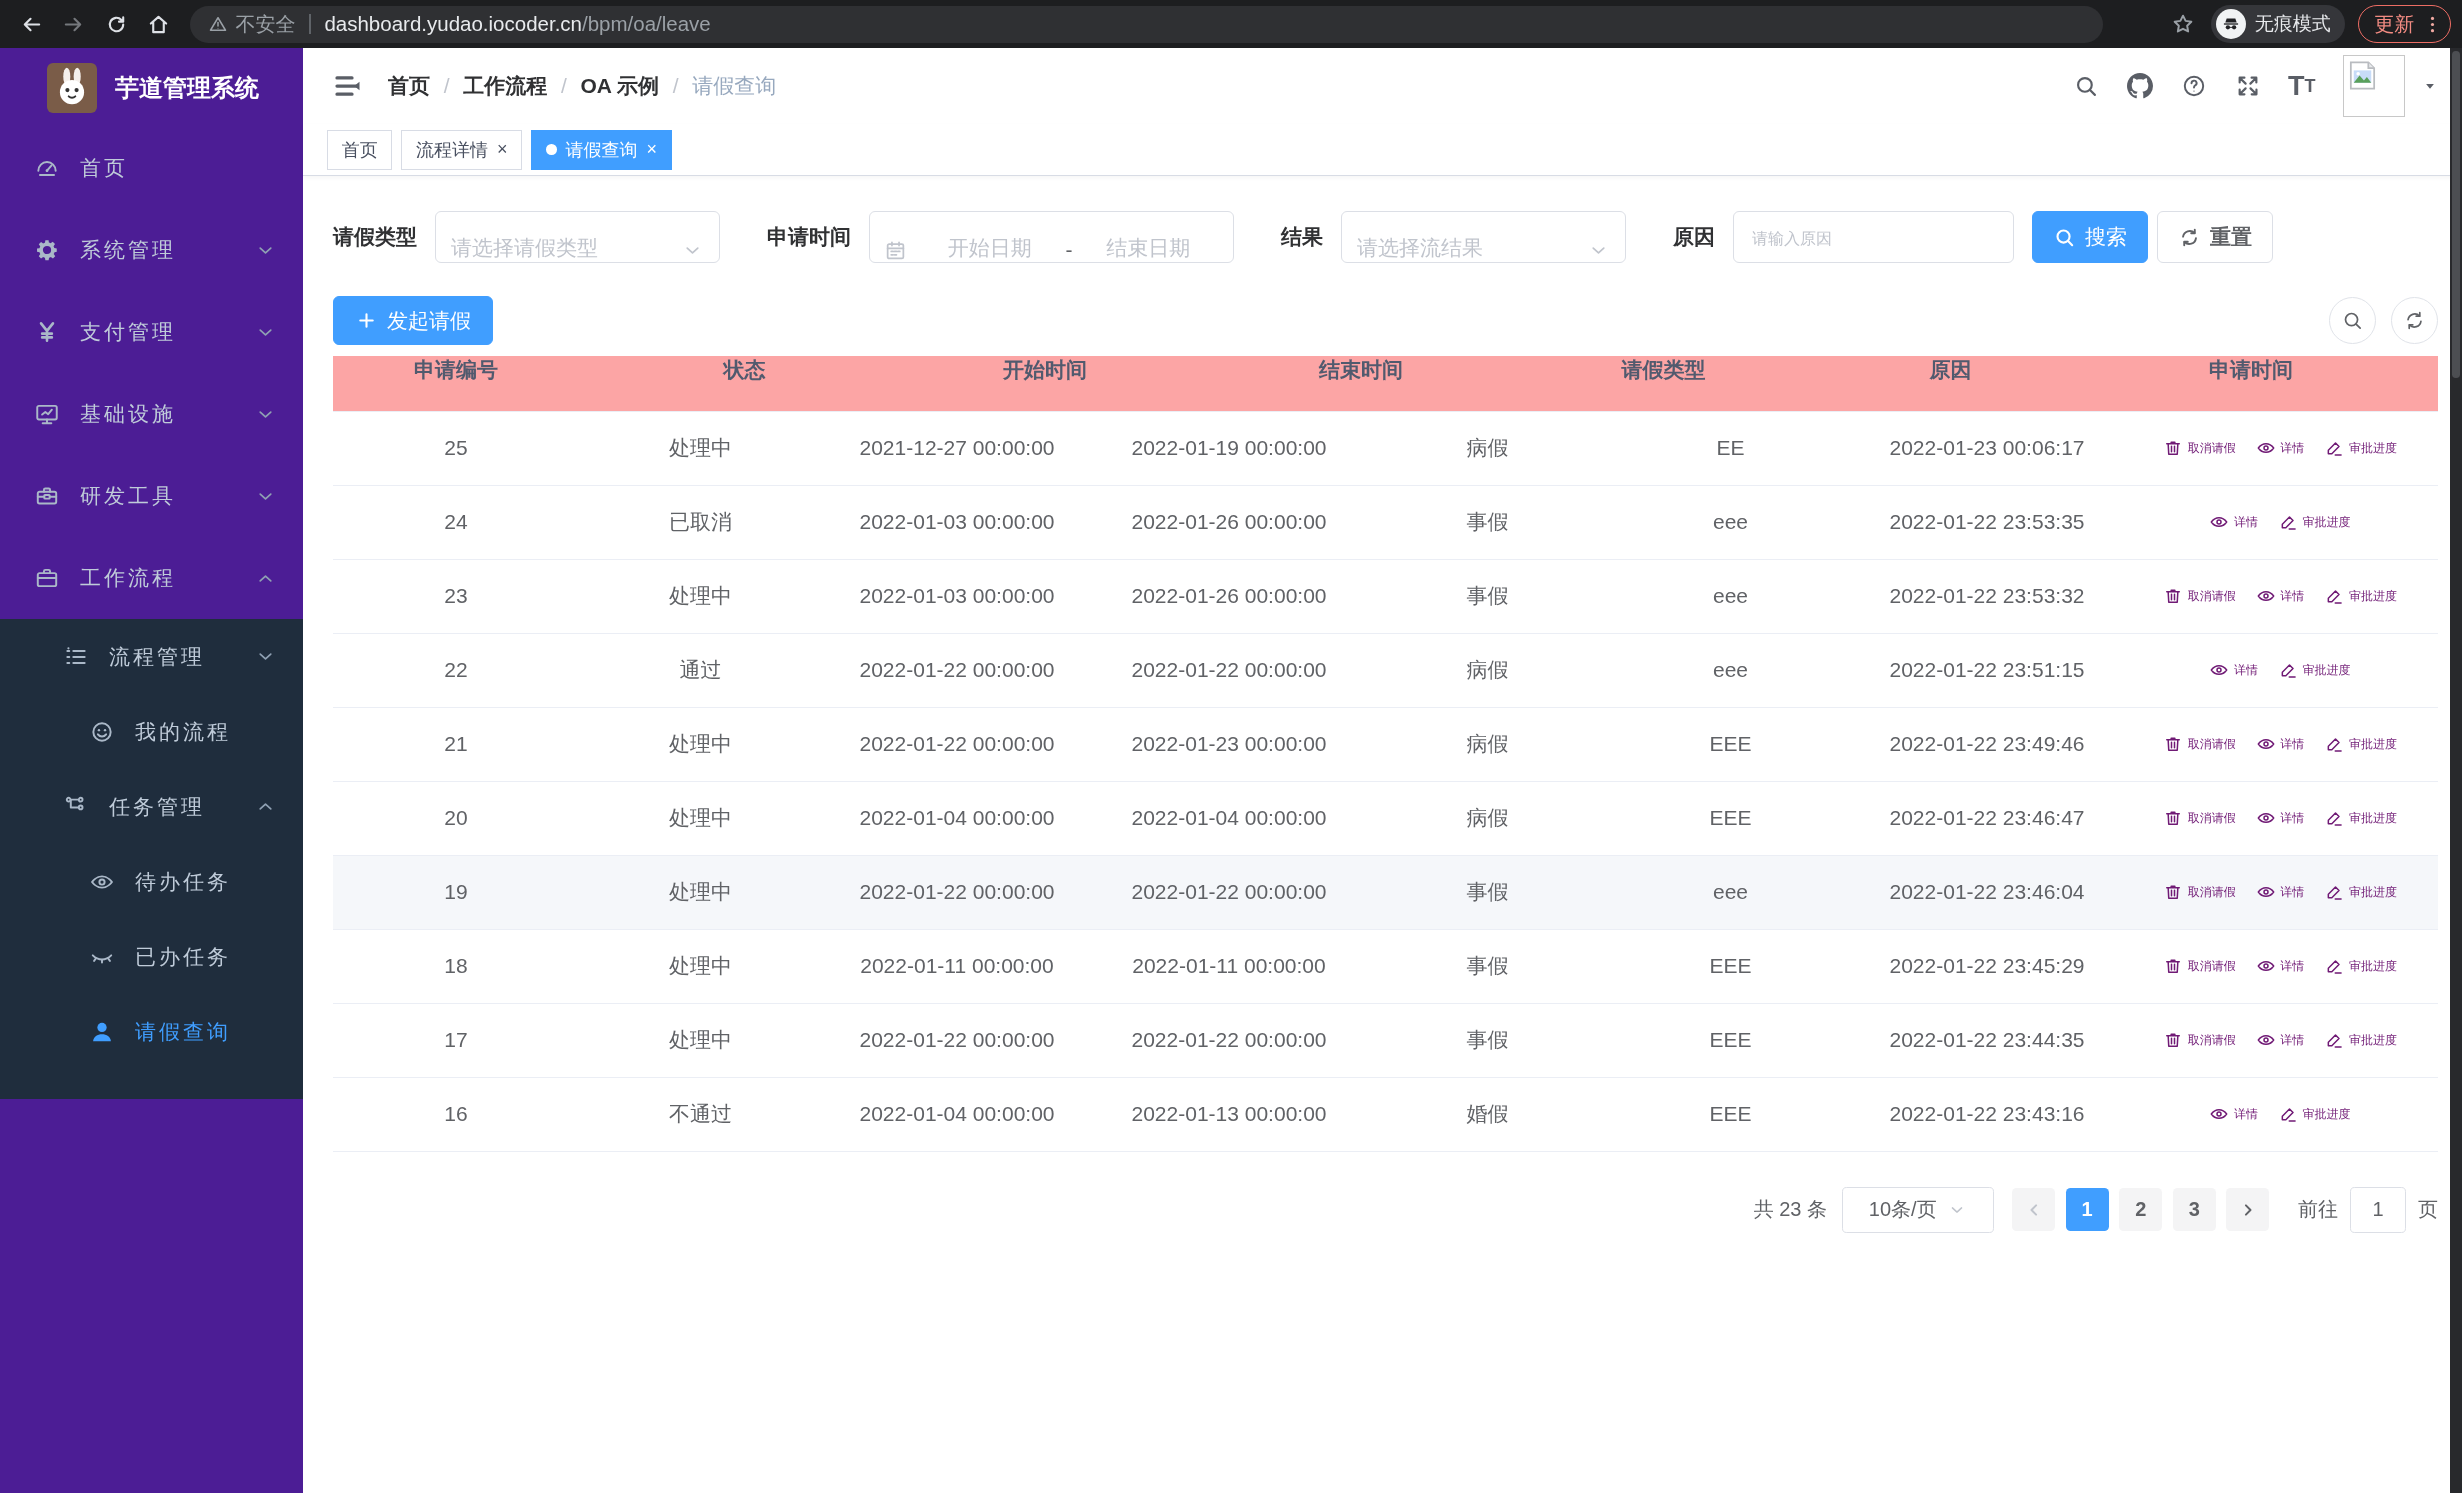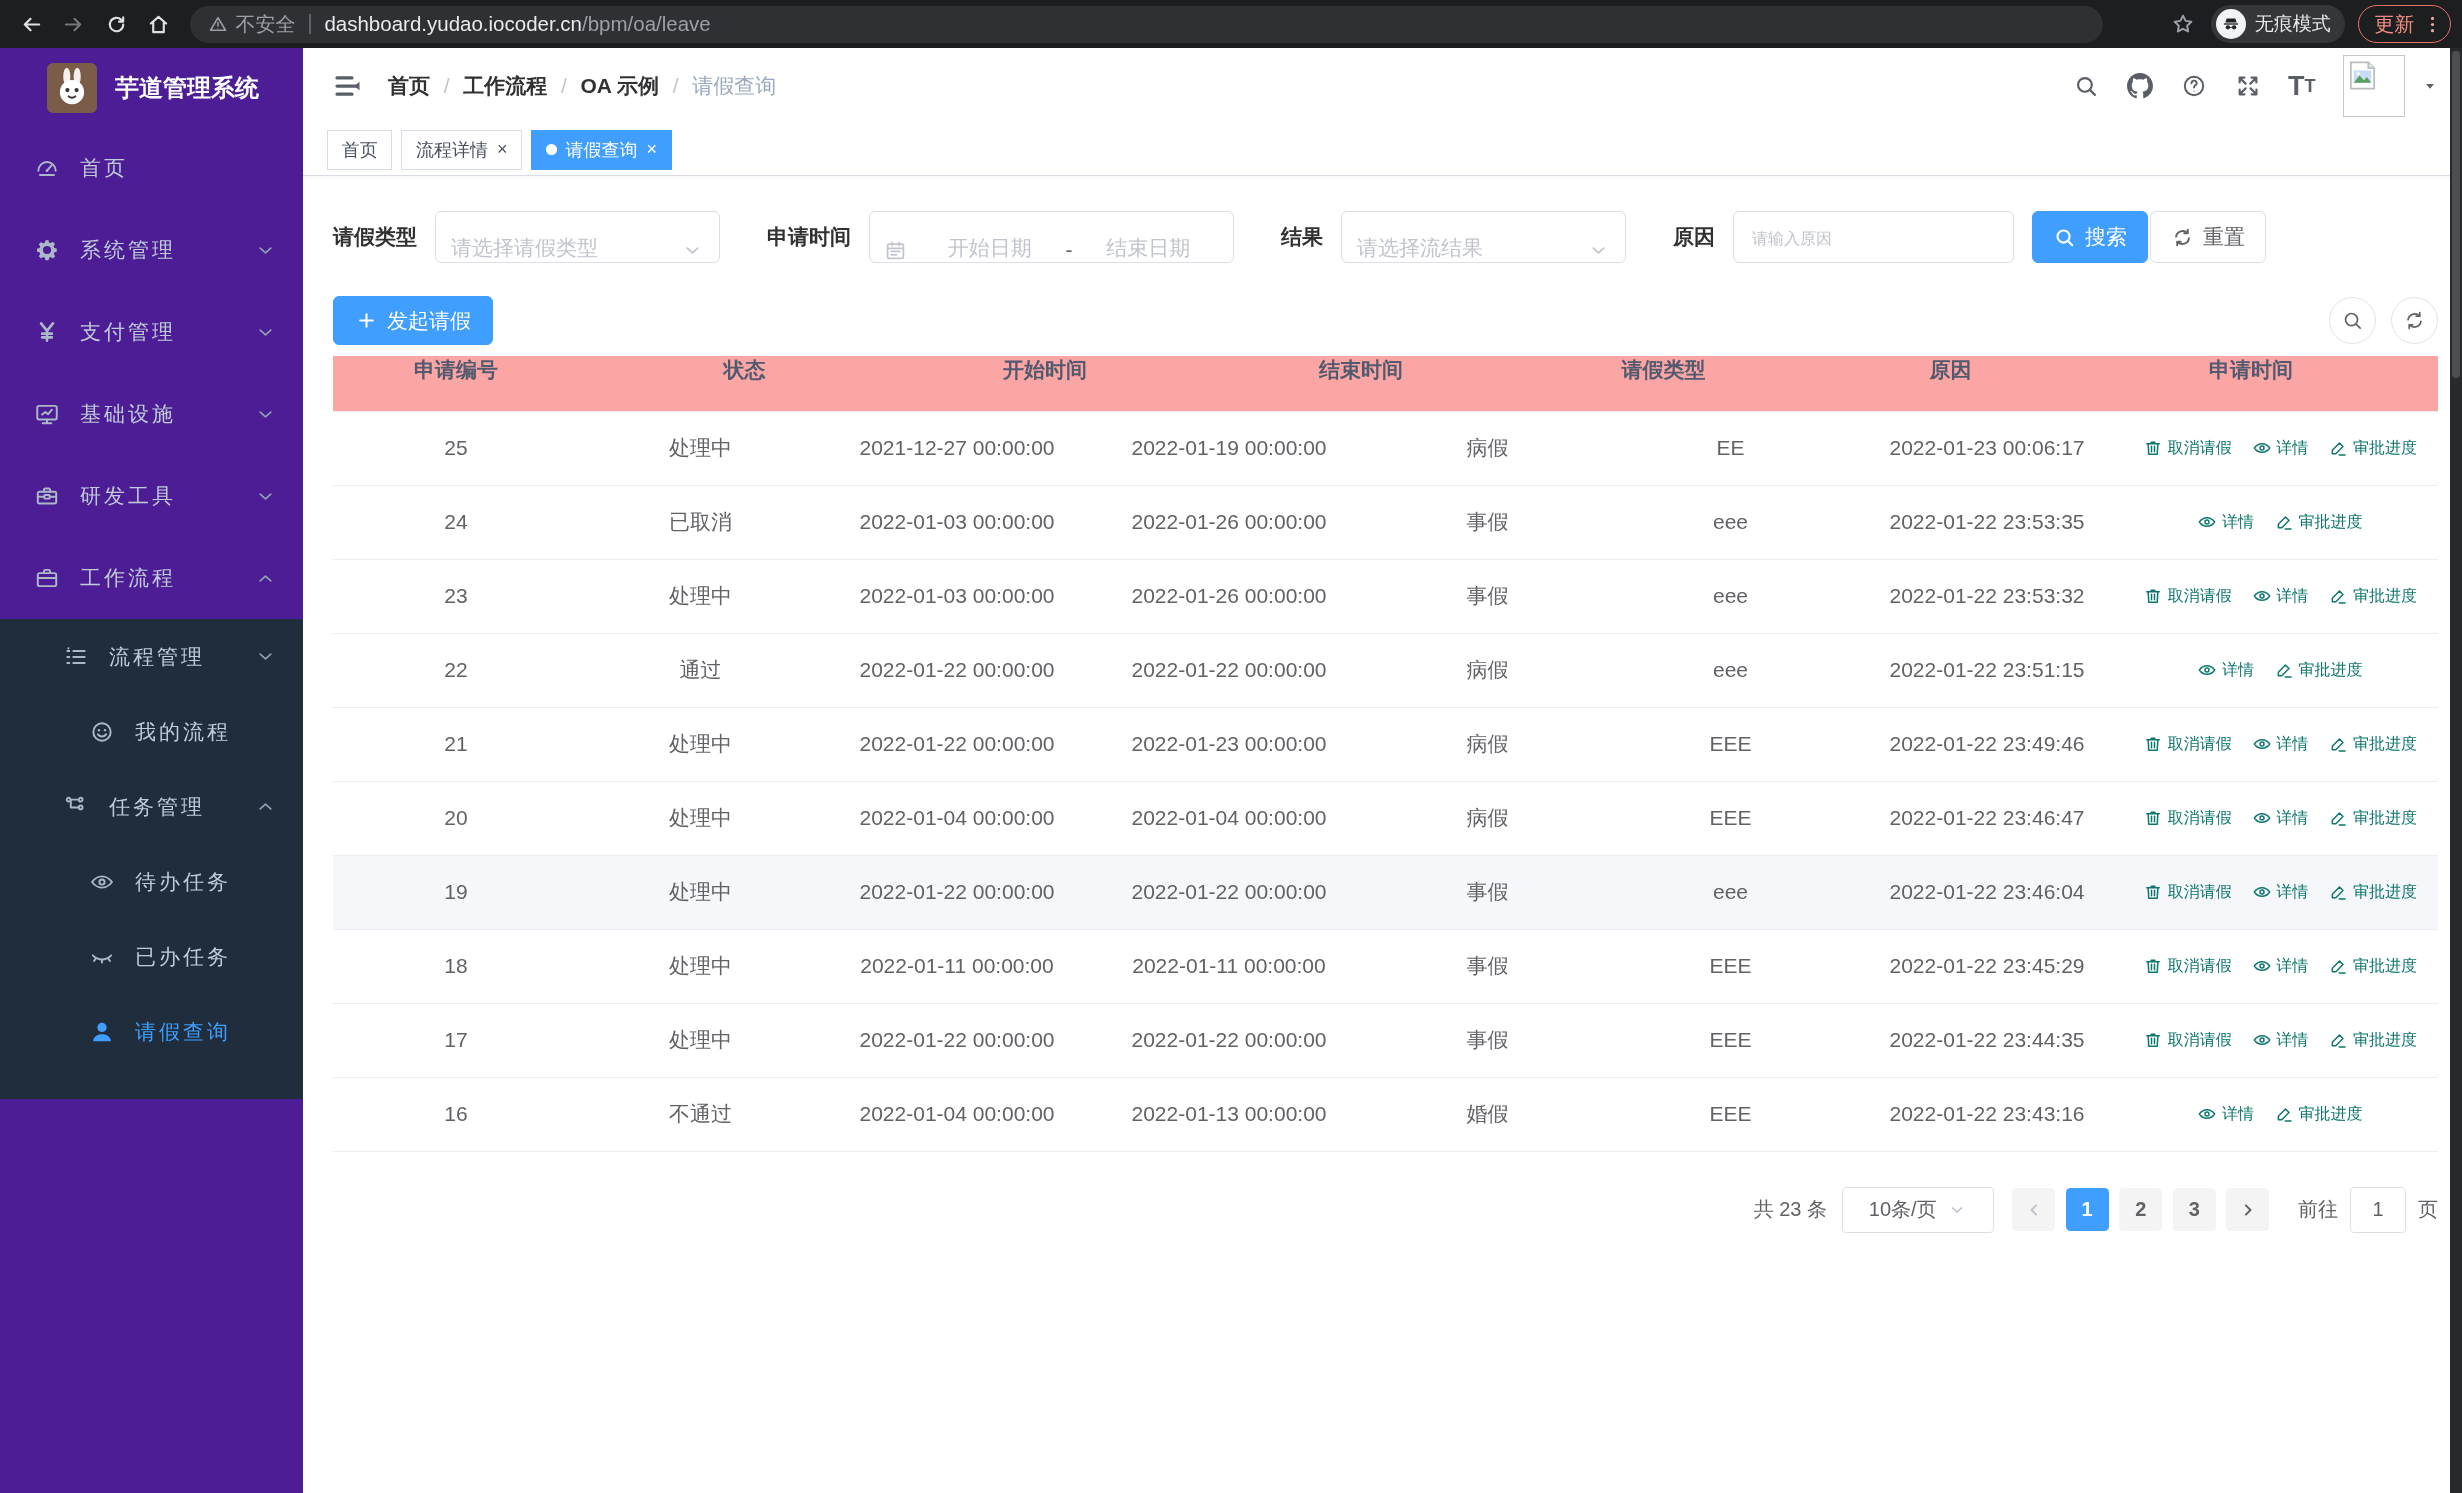--- a/index.html
+++ b/index.html
@@ -92,39 +92,39 @@
   .date .dash { color:#606266; padding:0 4.6px; }
   .sel-result { width:285px; }
   .txt { width:281px; padding:0 3px; }
   .txt input { border:none; outline:none; width:100%; height:46px; font-size:16px; padding:0 15px; font-family:inherit; color:#1d4ed8; background:transparent; }
   .txt input::placeholder { color:#c0c4cc; }
   .btn { height:52px; border-radius:6px; display:flex; align-items:center; justify-content:center; font-size:21px; cursor:pointer; white-space:nowrap; }
   .btn .bic { width:23px; height:23px; margin-right:9px; display:flex; }
   .btn .bic svg { width:23px; height:23px; }
   .btn-primary { background:#409eff; color:#fff; border:1.5px solid #409eff; padding:0 20px; }
   .btn-plain { background:#fff; color:#606266; border:1.5px solid #dcdfe6; padding:0 20px; }
-  .filter-row .btn + .btn { margin-left:2px; }
+  .filter-row .btn + .btn { margin-left:9px;font-weight:bold; }
 
   
   .create-row { margin-top:33px; display:flex; align-items:center; }
   .btn-create { height:49px; padding:0 21px; }
   .circle-btns { margin-left:auto; display:flex; gap:15px; }
   .circle-btn { width:47px; height:47px; border-radius:50%; border:1.5px solid #e0e3e9; color:#606266; display:flex; align-items:center; justify-content:center; background:#fff; cursor:pointer; }
   .circle-btn svg { width:23px; height:23px; }
 
   
   .table { margin-top:10.6px; width:2105px; font-size:21px; }
   .thead { display:flex; background:#fca5a5; height:56px; align-items:flex-start; color:#515a6e; font-weight:700; border-bottom:1.5px solid #ebeef5;gap:44px; }
   .th, .td { display:flex; align-items:center; justify-content:center; text-align:center; flex:0 0 auto; }
   .tr { display:flex; height:74px; align-items:center; border-bottom:1.5px solid #ebeef5; color:#606266; background:#fff; }
   .tr.hover { background:#f5f7fa; }
   .w-id{width:246px} .w-status{width:243px} .w-start{width:270px} .w-end{width:274px}
   .w-type{width:243px} .w-reason{width:243px} .w-applied{width:270px} .w-actions{width:316px}
   .actions { gap:20px; }
-  .action-link { color:#0f766e; font-size:16px; display:flex; align-items:center; text-decoration:none; cursor:pointer; white-space:nowrap;font-family:Liberation Mono, monospace; }
+  .action-link { color:#701a75; font-size:12px; display:flex; align-items:center; text-decoration:none; cursor:pointer; white-space:nowrap;font-family:Liberation Mono, monospace; }
   .action-link .icon { width:20px; height:20px; margin-right:4.6px; display:flex; }
   .action-link .icon svg { width:20px; height:20px; }
 
   
   .pagination-row { margin-top:35px; width:2105px; display:flex; justify-content:flex-end; align-items:center; color:#606266; font-size:20px; gap:15px; }
   .size-select { width:152px; height:46px; border:1.5px solid #dcdfe6; border-radius:4.6px; display:flex; align-items:center; justify-content:center; gap:10.6px; color:#606266; background:#fff; cursor:pointer; }
   .size-select .chev { width:20px; height:20px; color:#c0c4cc; display:flex; }
   .size-select .chev svg { width:20px; height:20px; }
   .pager { display:flex; gap:10.6px; align-items:center; margin:0 3px; }
   .page-btn { min-width:43px; height:43px; padding:0 6px; background:#f4f4f5; border-radius:4.6px; display:flex; align-items:center; justify-content:center; font-weight:600; color:#606266; cursor:pointer; }

